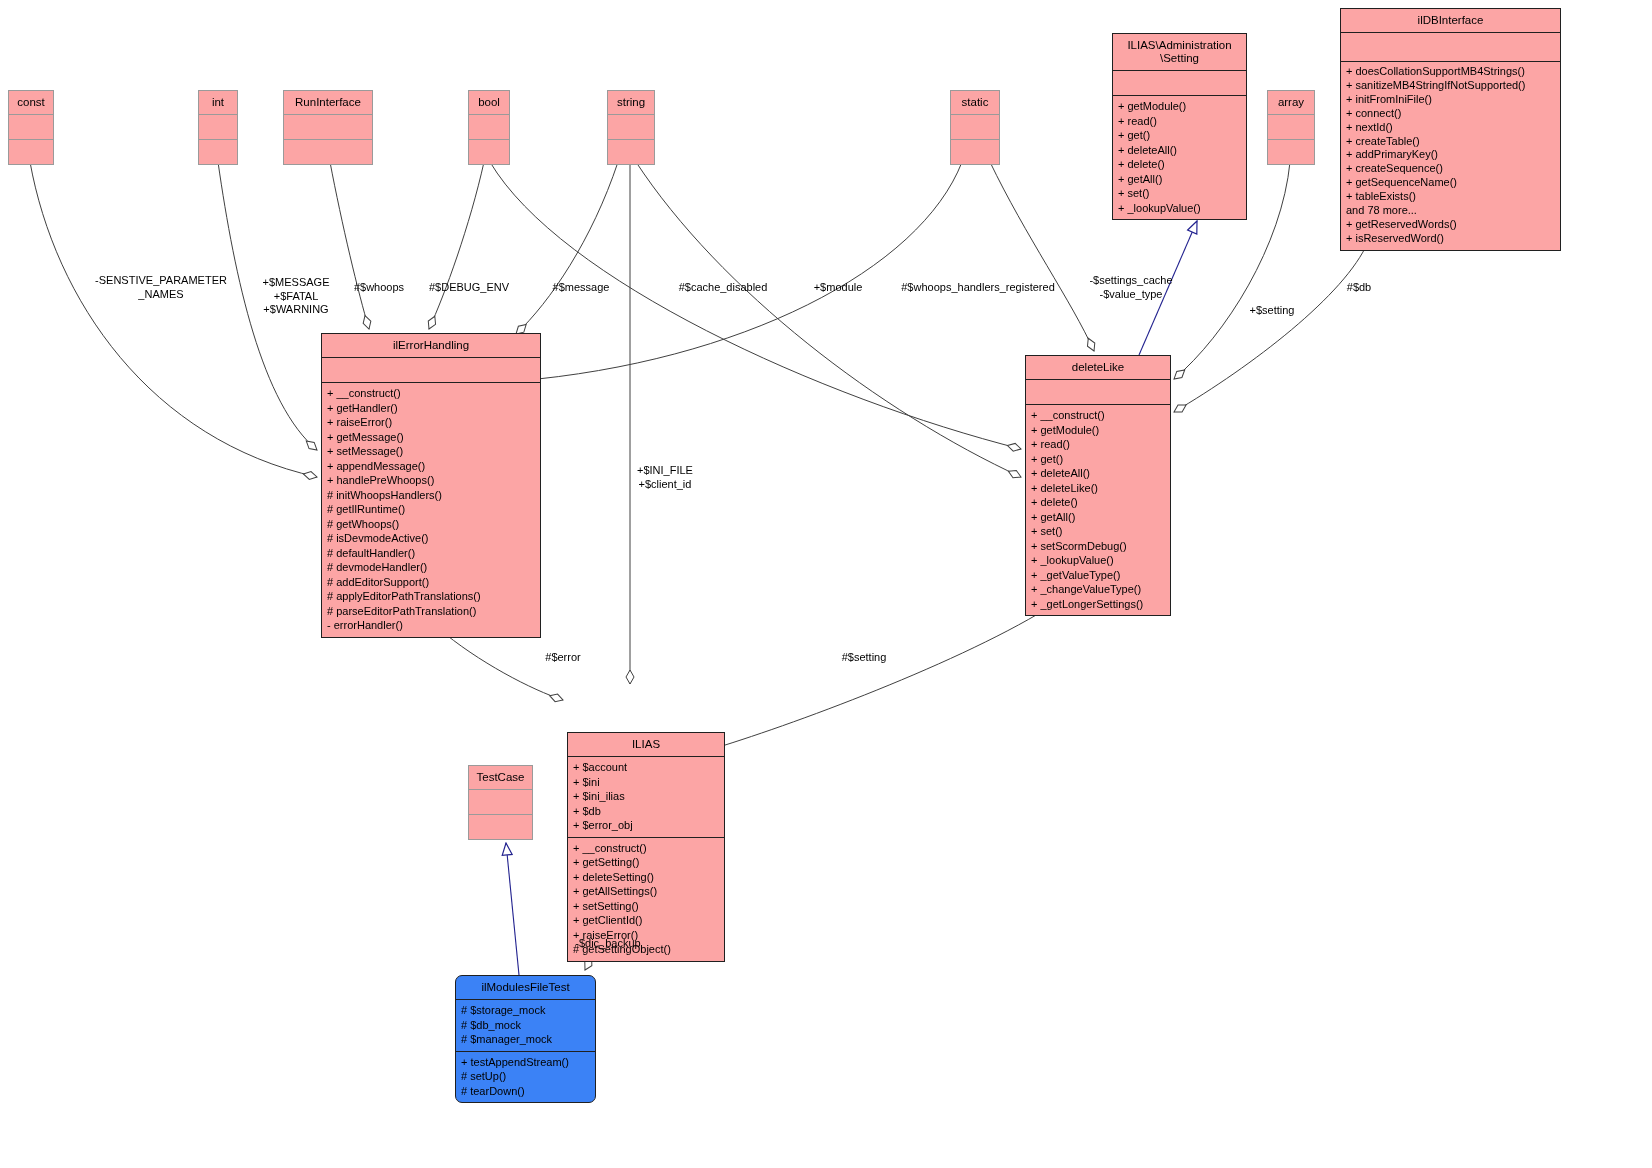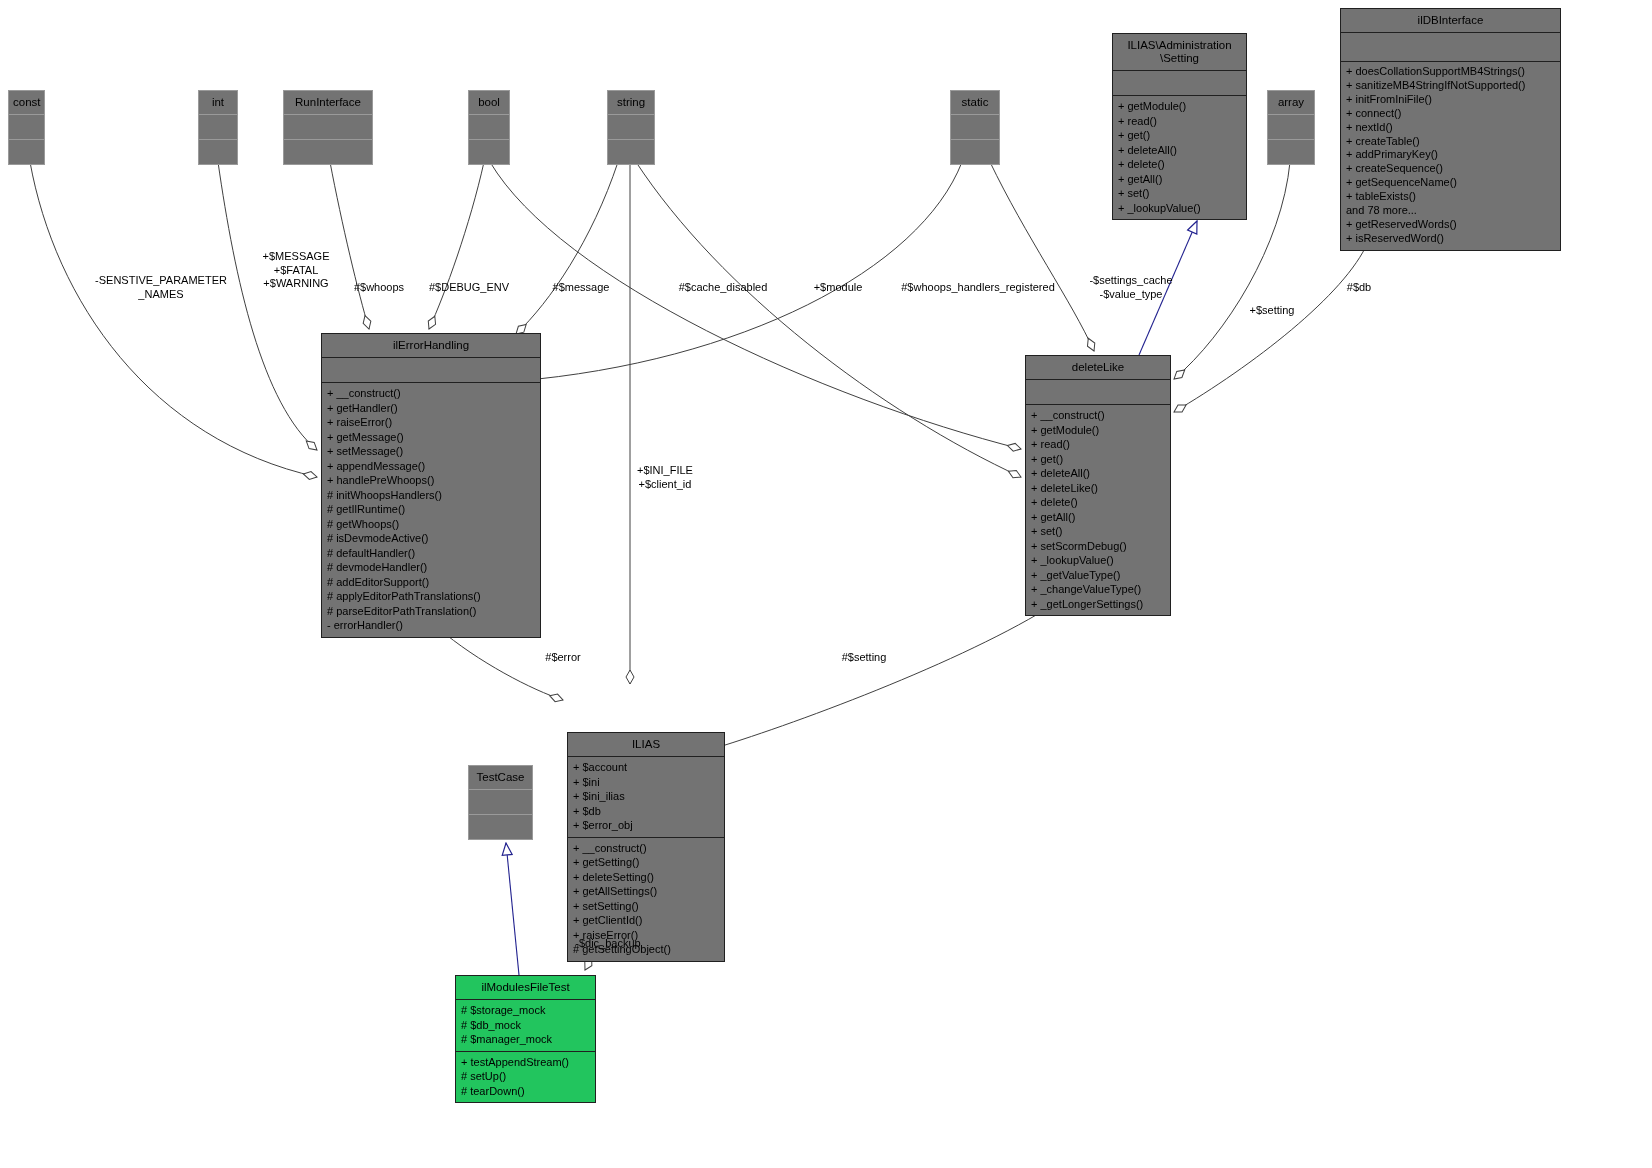--- a/index.html
+++ b/index.html
@@ -1,21 +1,21 @@
 <!DOCTYPE html>
 <html><head>
 <meta charset="utf-8">
 <style>
   html,body{margin:0;padding:0;background:#ffffff;}
   #canvas{position:relative;width:1652px;height:1168px;background:#ffffff;
           font-family:"Liberation Sans",sans-serif;overflow:hidden;}
   svg.edges{position:absolute;left:0;top:0;pointer-events:none;}
-  .uml-class{position:absolute;background:#737373;border:1px solid #202020;box-sizing:border-box;}
+  .uml-class{position:absolute;background:#fca5a5;border:1px solid #202020;box-sizing:border-box;}
   .uml-class.grayborder{border-color:#9a9a9a;}
-  .uml-class.current{background:#22c55e;}
+  .uml-class.current{background:#3b82f6;border-radius:7px;}
   .cls-title{font-size:11.5px;text-align:center;line-height:13px;padding:5px 4px;
              border-bottom:1px solid inherit;white-space:pre-line;color:#000;}
   .sep{border-top:1px solid #202020;}
   .grayborder .sep{border-top:1px solid #9a9a9a;}
   .cls-empty{height:24px;}
   .cls-empty.tall{height:28px;}
   .cls-members{padding:3px 5px 4px 5px;}
   .member{font-size:11px;line-height:14.5px;white-space:nowrap;color:#000;}
   .compact .member{line-height:13.9px;}
   .edge-label{position:absolute;font-size:11px;line-height:13.5px;color:#000;
@@ -52,21 +52,21 @@
       <path d="M438,628 C478,662 532,690 563,700" marker-end="url(#diamond)"></path>
       <path d="M1048,608 C950,668 772,732 702,752" marker-end="url(#diamond)"></path>
       <path d="M645,915 C630,932 598,946 585,970" marker-end="url(#diamond)"></path>
     </g>
     <g fill="none" stroke="#22228f" stroke-width="1.1">
       <path d="M519,975 L506,843" marker-end="url(#tri)"></path>
       <path d="M1139,355 L1197,221" marker-end="url(#tri)"></path>
     </g>
   </svg>
 
-  <div class="uml-class grayborder" style="left:8px;top:90px;width:37px;">
+  <div class="uml-class grayborder" style="left:8px;top:90px;width:46px;">
     <div class="cls-title">const</div>
     <div class="cls-empty sep"></div>
     <div class="cls-empty sep"></div>
   </div>
   <div class="uml-class grayborder" style="left:198px;top:90px;width:40px;">
     <div class="cls-title">int</div>
     <div class="cls-empty sep"></div>
     <div class="cls-empty sep"></div>
   </div>
   <div class="uml-class grayborder" style="left:283px;top:90px;width:90px;">
@@ -212,21 +212,21 @@
       </div>
     <div class="cls-members sep">
         <div class="member">+ testAppendStream()</div>
         <div class="member"># setUp()</div>
         <div class="member"># tearDown()</div>
       </div>
   </div>
 
   <div class="edge-label" style="left:161px;top:274px;">-SENSTIVE_PARAMETER
 _NAMES</div>
-  <div class="edge-label" style="left:296px;top:250px;">+$MESSAGE
+  <div class="edge-label" style="left:296px;top:276px;">+$MESSAGE
 +$FATAL
 +$WARNING</div>
   <div class="edge-label" style="left:379px;top:281px;">#$whoops</div>
   <div class="edge-label" style="left:469px;top:281px;">#$DEBUG_ENV</div>
   <div class="edge-label" style="left:581px;top:281px;">#$message</div>
   <div class="edge-label" style="left:723px;top:281px;">#$cache_disabled</div>
   <div class="edge-label" style="left:838px;top:281px;">+$module</div>
   <div class="edge-label" style="left:978px;top:281px;">#$whoops_handlers_registered</div>
   <div class="edge-label" style="left:1131px;top:274px;">-$settings_cache
 -$value_type</div>

